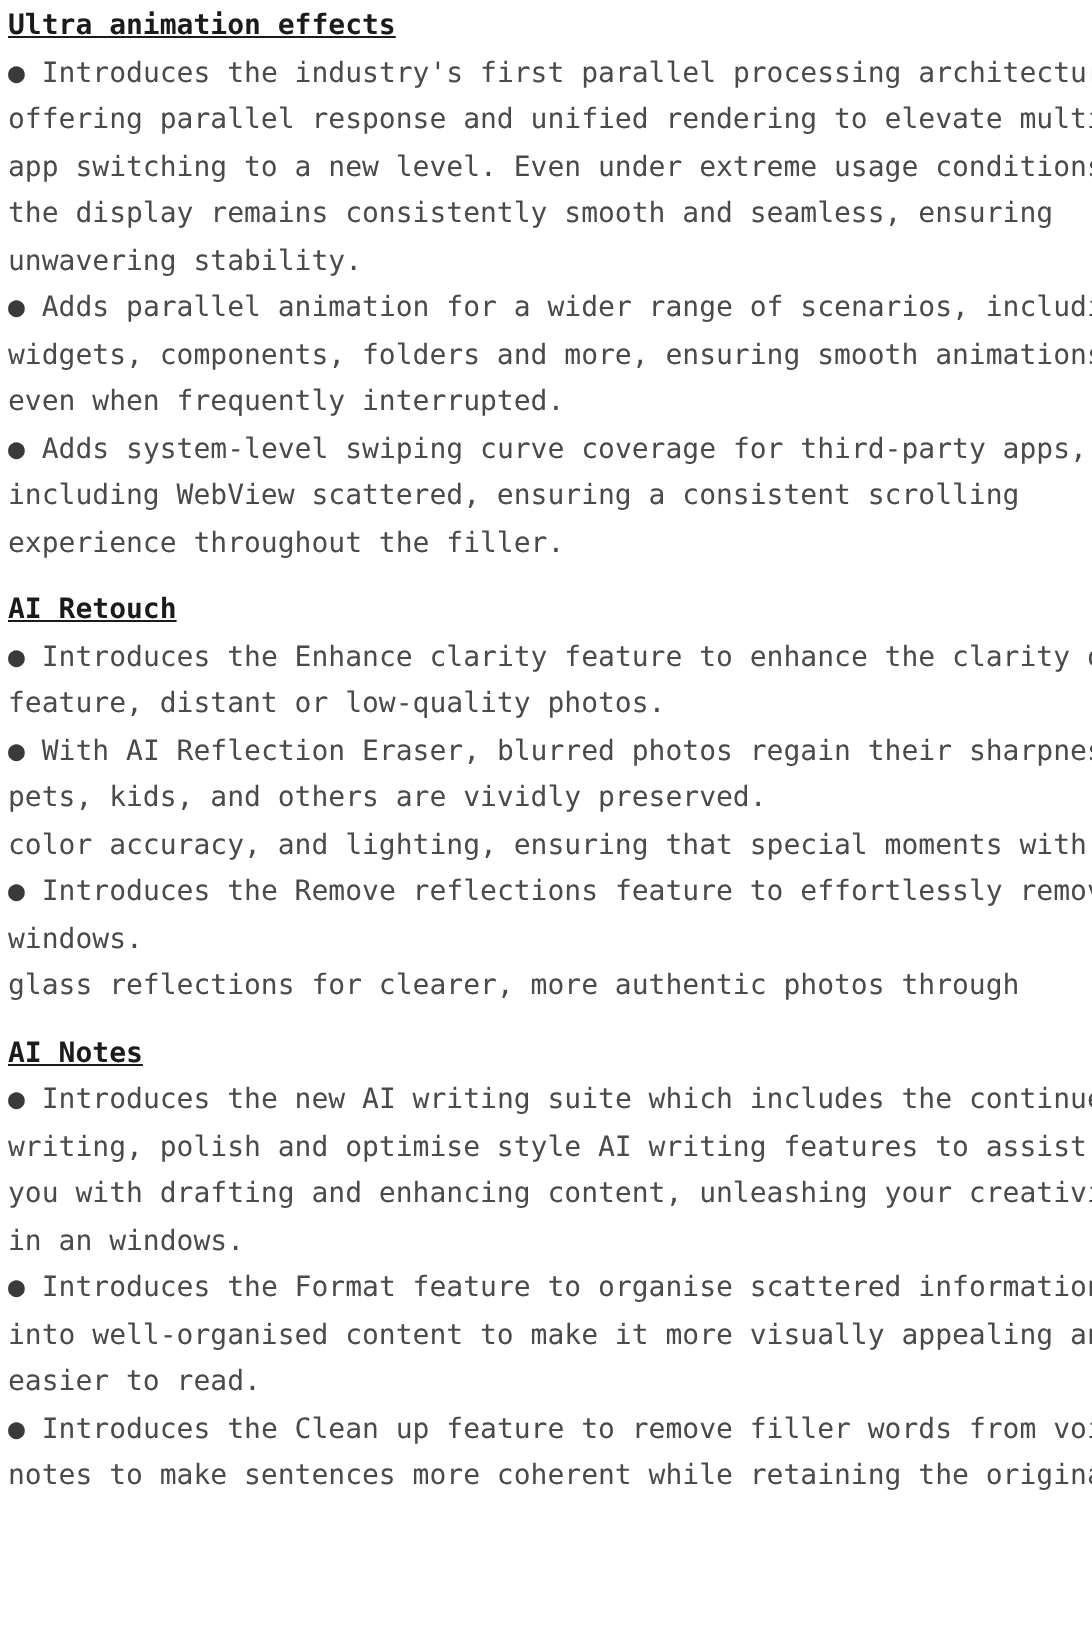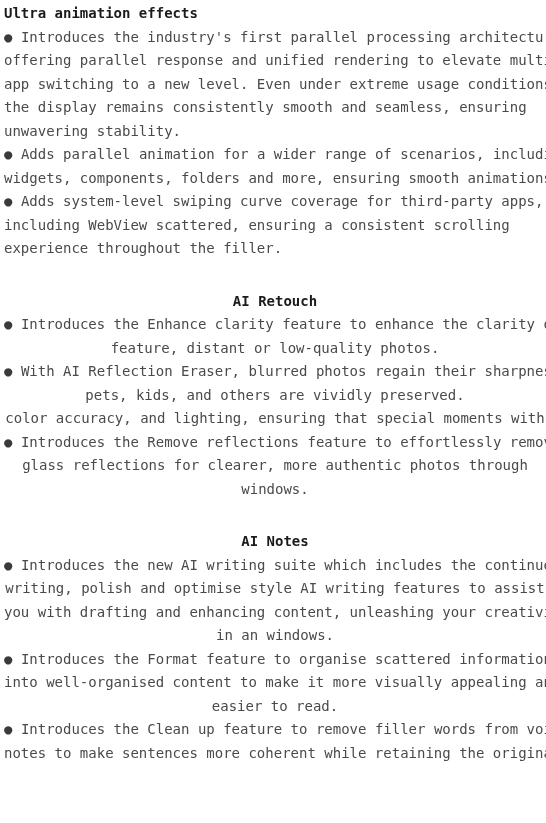--- a/index.html
+++ b/index.html
@@ -16,31 +16,31 @@
     -webkit-font-smoothing: antialiased;
   }
   #release-notes {
     padding: 2px 0 0 4px;
     box-sizing: border-box;
   }
   .section {
     margin: 0;
   }
   .section + .section {
-    margin-top: 29px;           
-    text-align: center;
+    margin-top: 10px;           
   }
   .section-heading {
     font-size: 14px;
     line-height: 23.5px;
     font-weight: bold;
     color: #1b1b1b;
     letter-spacing: 0;
     white-space: pre;
     margin: 0;
+    text-decoration: underline;
   }
   .bullet-list {
     list-style: none;
     margin: 0;
     padding: 0;
   }
   .bullet-item {
     font-size: 14px;
     line-height: 23.5px;
     color: #4a4a4a;
@@ -60,36 +60,37 @@
     <section class="section">
       <h2 class="section-heading">Ultra animation effects</h2>
       <ul class="bullet-list">
         <li class="bullet-item"><span class="bullet-glyph">●</span> <span>Introduces the industry's first parallel processing architecture,</span></li>
         <li class="bullet-item"><span>offering parallel response and unified rendering to elevate multi-</span></li>
         <li class="bullet-item"><span>app switching to a new level. Even under extreme usage conditions,</span></li>
         <li class="bullet-item"><span>the display remains consistently smooth and seamless, ensuring</span></li>
         <li class="bullet-item"><span>unwavering stability.</span></li>
         <li class="bullet-item"><span class="bullet-glyph">●</span> <span>Adds parallel animation for a wider range of scenarios, including</span></li>
         <li class="bullet-item"><span>widgets, components, folders and more, ensuring smooth animations</span></li>
+        <li class="bullet-item"><span>even when frequently interrupted.</span></li>
         <li class="bullet-item"><span class="bullet-glyph">●</span> <span>Adds system-level swiping curve coverage for third-party apps,</span></li>
         <li class="bullet-item"><span>including WebView scattered, ensuring a consistent scrolling</span></li>
         <li class="bullet-item"><span>experience throughout the filler.</span></li>
       </ul>
     </section>
     <section class="section">
       <h2 class="section-heading">AI Retouch</h2>
       <ul class="bullet-list">
         <li class="bullet-item"><span class="bullet-glyph">●</span> <span>Introduces the Enhance clarity feature to enhance the clarity of</span></li>
         <li class="bullet-item"><span>feature, distant or low-quality photos.</span></li>
         <li class="bullet-item"><span class="bullet-glyph">●</span> <span>With AI Reflection Eraser, blurred photos regain their sharpness,</span></li>
         <li class="bullet-item"><span>pets, kids, and others are vividly preserved.</span></li>
         <li class="bullet-item"><span>color accuracy, and lighting, ensuring that special moments with</span></li>
         <li class="bullet-item"><span class="bullet-glyph">●</span> <span>Introduces the Remove reflections feature to effortlessly remove</span></li>
+        <li class="bullet-item"><span>windows.</span></li>
         <li class="bullet-item"><span>glass reflections for clearer, more authentic photos through</span></li>
-        <li class="bullet-item"><span>windows.</span></li>
       </ul>
     </section>
     <section class="section">
       <h2 class="section-heading">AI Notes</h2>
       <ul class="bullet-list">
         <li class="bullet-item"><span class="bullet-glyph">●</span> <span>Introduces the new AI writing suite which includes the continue</span></li>
         <li class="bullet-item"><span>writing, polish and optimise style AI writing features to assist</span></li>
         <li class="bullet-item"><span>you with drafting and enhancing content, unleashing your creativity</span></li>
         <li class="bullet-item"><span>in an windows.</span></li>
         <li class="bullet-item"><span class="bullet-glyph">●</span> <span>Introduces the Format feature to organise scattered information</span></li>

